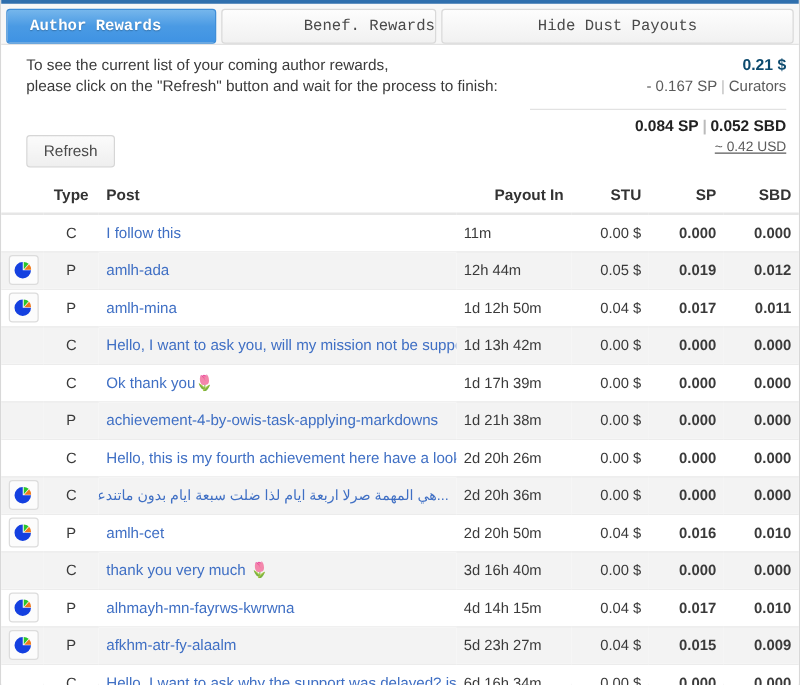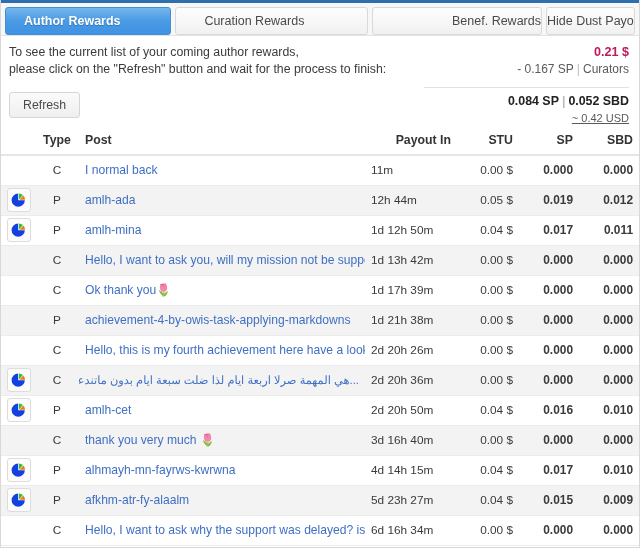--- a/index.html
+++ b/index.html
@@ -24,20 +24,21 @@
   
   .tabbar {
     height: 36px;
     background: #f7f7f7;
     border-top: 3px solid #2f6fad;
     border-bottom: 1px solid #e3e3e3;
     display: flex;
     align-items: flex-start;
     padding: 4px 4px 0 4px;
     gap: 4px;
+    font-family: Liberation Mono, monospace;
   }
   .tab {
     height: 28px;
     line-height: 27px;
     font-size: 12.5px;
     color: #4a4a4a;
     background: linear-gradient(to bottom, #fdfdfd 0%, #f1f1f1 100%);
     border: 1px solid #d9d9d9;
     border-radius: 3px;
     text-align: center;
@@ -55,50 +56,50 @@
     border: 1px solid #3f8ed8;
     color: #ffffff;
     font-weight: bold;
     text-shadow: 0 1px 1px rgba(0,0,0,.25);
     padding-left: 18px;
   }
 
   
   .info {
     position: relative;
-    padding: 8px 12px 10px 8px;
+    padding: 8px 12px 10px 20px;
     min-height: 84px;
     background: #ffffff;
   }
   .info-text {
     font-size: 12.3px;
     color: #3b3b3b;
     line-height: 17px;
   }
-  .refresh-wrap { margin-top: 14px; }
+  .refresh-wrap { margin-top: 30px; }
   .refresh-btn {
     font-family: "Liberation Sans", sans-serif;
     font-size: 12.3px;
     color: #4a4a4a;
     background: linear-gradient(to bottom, #fbfbfb 0%, #efefef 100%);
     border: 1px solid #d6d6d6;
     border-radius: 3px;
     padding: 5px 13px;
     cursor: pointer;
   }
   .summary {
     position: absolute;
     right: 10px;
     top: 8px;
     width: 205px;
     text-align: right;
     font-size: 12px;
     color: #4c4c4c;
   }
-  .sum-big { font-size: 12.6px; font-weight: bold; color: #be185d; }
+  .sum-big { font-size: 12.6px; font-weight: bold; color: #0c4a6e; }
   .sum-line1 { line-height: 17px; }
   .sum-line2 { line-height: 17px; color: #5a5a5a; }
   .sum-sep { color: #bbb; padding: 0 3px; }
   .sum-rule {
     border-top: 1px solid #e2e2e2;
     margin: 9px 0 5px 0;
   }
   .sum-line3 { line-height: 17px; font-weight: bold; color: #222; font-size: 12.4px; }
   .sum-line4 { line-height: 16px; color: #5a5a5a; font-size: 11px; text-decoration: underline; }
 
@@ -165,21 +166,20 @@
   }
   .pie-btn svg { display: block; margin: 3px auto; }
 </style>
 </head>
 <body>
 
 <div id="app">
 
   <div class="tabbar">
     <div class="tab t0 active">Author Rewards</div>
-    <div class="tab t1">Curation Rewards</div>
     <div class="tab t2">Benef. Rewards</div>
     <div class="tab t3">Hide Dust Payouts</div>
   </div>
 
   <div class="info">
     <div class="info-text">To see the current list of your coming author rewards,</div>
     <div class="info-text">please click on the "Refresh" button and wait for the process to finish:</div>
 
     <div class="refresh-wrap">
       <button class="refresh-btn">Refresh</button>
@@ -209,21 +209,21 @@
         <th class="c-pay">Payout In</th>
         <th class="c-stu">STU</th>
         <th class="c-sp">SP</th>
         <th class="c-sbd">SBD</th>
       </tr>
     </thead>
     <tbody id="rewards-body">
         <tr class="odd">
           <td class="c-icon"></td>
           <td class="c-type">C</td>
-          <td class="c-post"><a class="post-link">I normal back</a></td>
+          <td class="c-post"><a class="post-link">I follow this</a></td>
           <td class="c-pay">11m</td>
           <td class="c-stu">0.00 $</td>
           <td class="c-sp">0.000</td>
           <td class="c-sbd">0.000</td>
         </tr>
         <tr class="even">
           <td class="c-icon"><span class="pie-btn"><svg width="16" height="16" viewBox="0 0 16 16" aria-hidden="true">
                 <path d="M7.2 8.2 L7.2 1.6 A6.6 6.6 0 1 0 13.8 8.2 Z" fill="#1440e0"></path>
                 <path d="M8.0 7.4 L8.0 1.5 A6 6 0 0 1 11.9 3.0 Z" fill="#29c52b"></path>
                 <path d="M8.4 7.8 L12.3 3.4 A6 6 0 0 1 13.9 7.8 Z" fill="#ef7a1a"></path>

